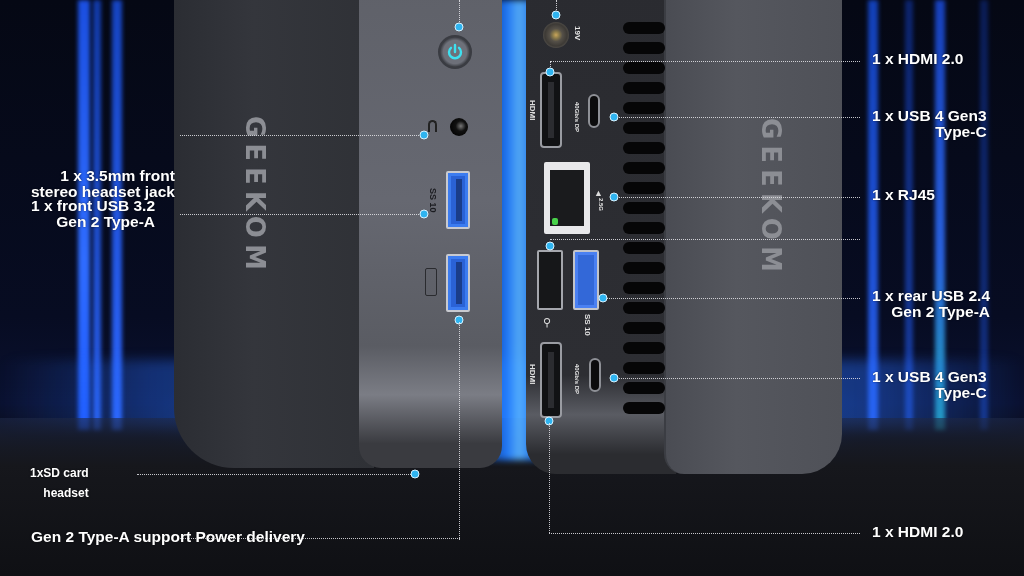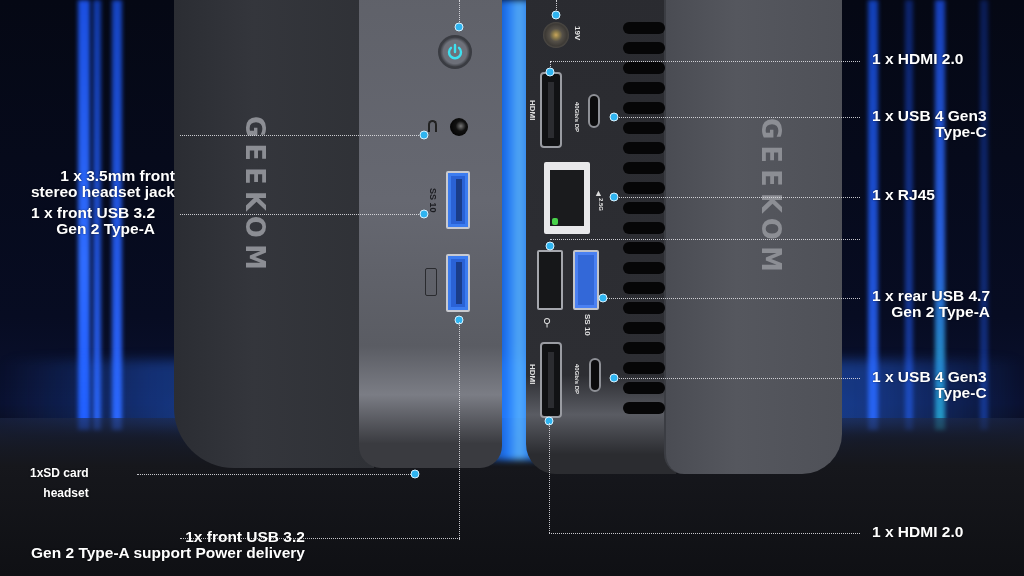--- a/index.html
+++ b/index.html
@@ -183,45 +183,44 @@
   <div class="hline" style="left:614px;top:378px;width:246px;"></div>
   <div class="dot" style="left:614px;top:378px;"></div>
   <div class="dot" style="left:549px;top:421px;"></div>
   <div class="vline" style="left:549px;top:423px;height:110px;"></div>
   <div class="hline" style="left:549px;top:533px;width:311px;"></div>
 
   <div class="callout" style="left:31px;top:126px;margin-top:42px;">
     <span>1 x 3.5mm front</span>
     <span>stereo headset jack</span>
   </div>
-  <div class="callout" style="left:31px;top:205px;">
+  <div class="callout" style="left:31px;top:198px;">
     <span>1 x front USB 3.2</span>
     <span>Gen 2 Type-A</span>
   </div>
   <div class="callout big" style="left:30px;top:463px;">
     <span>1xSD card</span>
     <span>headset</span>
   </div>
   <div class="callout" style="left:31px;top:529px;">
-    <span>1x front USB 3.2</span>
     <span>Gen 2 Type-A support Power delivery</span>
   </div>
 
   <div class="callout" style="left:872px;top:51px;">
     <span>1 x HDMI 2.0</span>
   </div>
   <div class="callout" style="left:872px;top:108px;">
     <span>1 x USB 4 Gen3</span>
     <span>Type-C</span>
   </div>
   <div class="callout" style="left:872px;top:187px;">
     <span>1 x RJ45</span>
   </div>
   <div class="callout" style="left:872px;top:288px;">
-    <span>1 x rear USB 4.7</span>
+    <span>1 x rear USB 2.4</span>
     <span>Gen 2 Type-A</span>
   </div>
   <div class="callout" style="left:872px;top:369px;">
     <span>1 x USB 4 Gen3</span>
     <span>Type-C</span>
   </div>
   <div class="callout" style="left:872px;top:524px;">
     <span>1 x HDMI 2.0</span>
   </div>
 </div>

